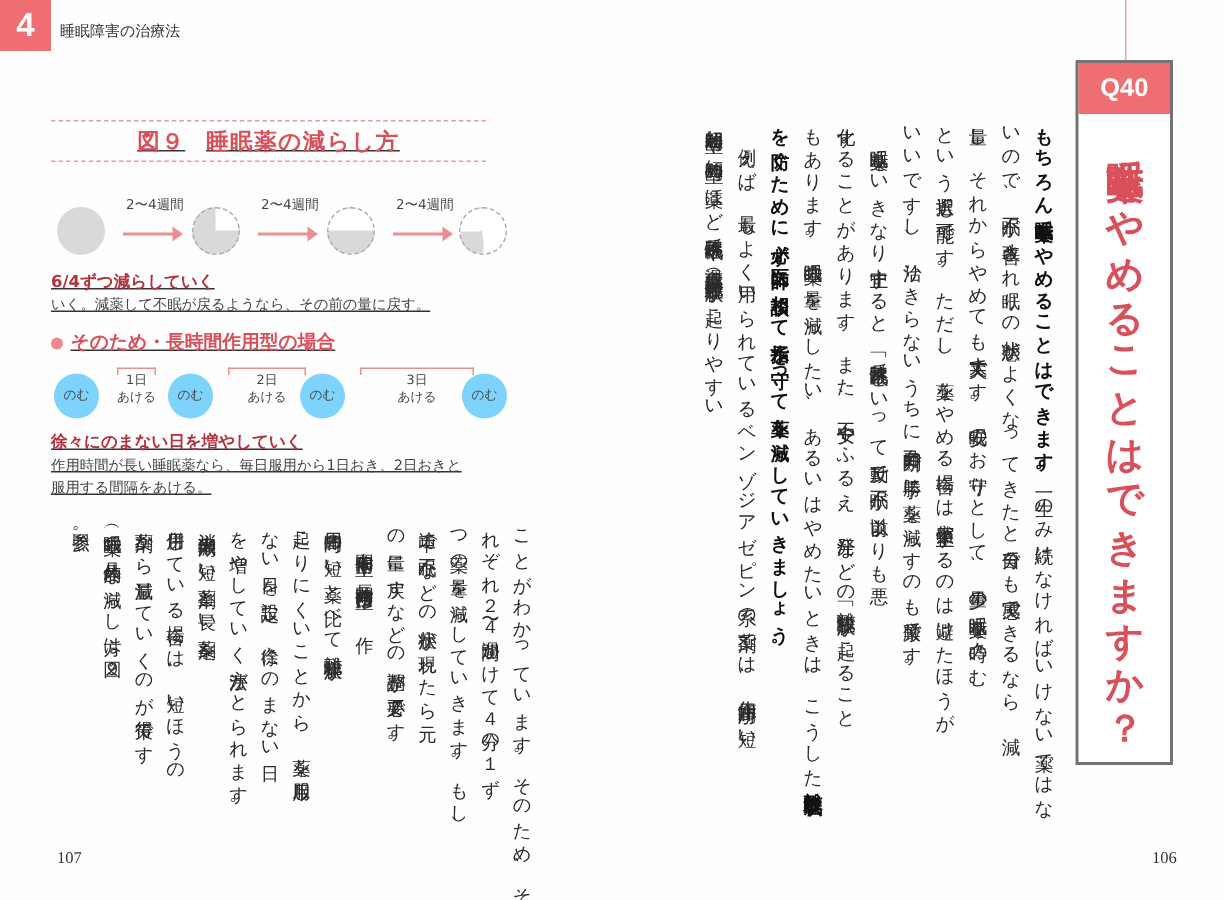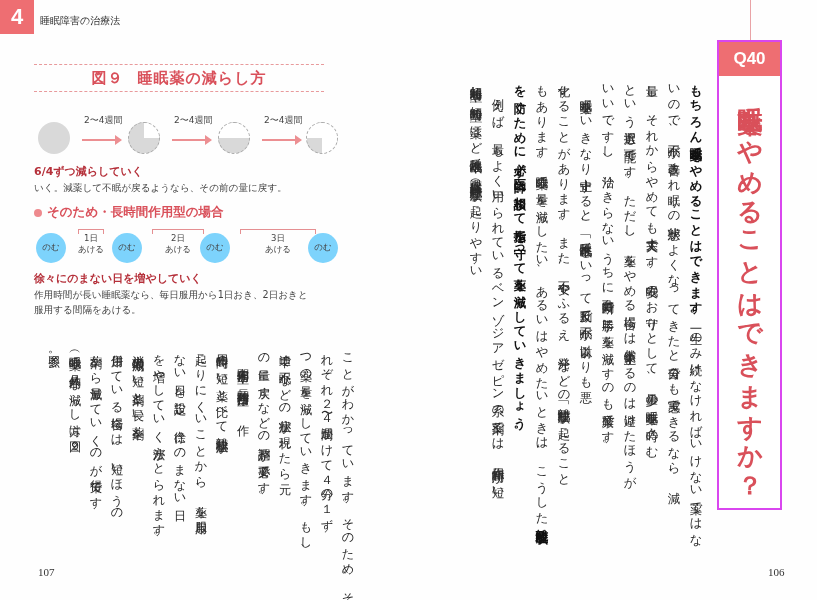--- a/index.html
+++ b/index.html
@@ -12,21 +12,21 @@
   .chapter-tab {
     position: absolute; left: 0; top: 0; width: 34px; height: 34px;
     background: #ee6e72; color: #fff; font-weight: bold; font-size: 22px;
     display: flex; align-items: center; justify-content: center;
     font-family: "Liberation Sans", sans-serif;
   }
   .chapter-title {
     position: absolute; left: 40px; top: 14px; font-size: 10px; color: #333;
   }
 
-  .figure { position: absolute; left: 34px; top: 64px; width: 290px; }
+  .figure { position: absolute; left: 34px; top: 80px; width: 290px; text-decoration: underline; }
   .fig-rule { border-top: 1px dashed #e89a9c; height: 0; }
   .fig-title {
     text-align: center; font-size: 15px; color: #d9505a; font-weight: bold;
     padding: 4px 0 3px 0; letter-spacing: 1px;
   }
   .fig-title .num { margin-right: 14px; }
 
   .sec-head {
     font-size: 12.5px; color: #d9505a; font-weight: bold; margin-top: 6px;
     display: flex; align-items: center;
@@ -69,21 +69,21 @@
   .vcol-wrap.left-body { left: 38px; top: 345px; height: 215px; width: 320px; font-size: 12.2px; line-height: 21px; letter-spacing: 1.2px; }
   .vcol { display: block; white-space: nowrap; }
   .vcol b, .vcol .bold { font-family: "DejaVu Sans", sans-serif; font-weight: bold; color: #111; }
 
   .page-num { position: absolute; font-family: "Liberation Serif", serif; font-size: 11px; color: #333; }
 
   
   .q-rule { position: absolute; left: 750px; top: 0; width: 1px; height: 40px; background: #e9a3a6; }
   .q-box {
     position: absolute; left: 717px; top: 40px; width: 65px; height: 470px;
-    border: 2px solid #d946ef; background: #fff;
+    border: 2px solid #737373; background: #fff;
   }
   .q-label {
     height: 34px; background: #ee6e72; color: #fff; font-weight: bold;
     font-size: 17px; display: flex; align-items: center; justify-content: center;
     font-family: "Liberation Sans", sans-serif;
   }
   .q-title {
     writing-mode: vertical-rl; text-orientation: upright; color: #d9505a;
     font-weight: bold; font-size: 25px; letter-spacing: 2px;
     margin: 10px auto 0 auto; height: 400px; line-height: 30px;

